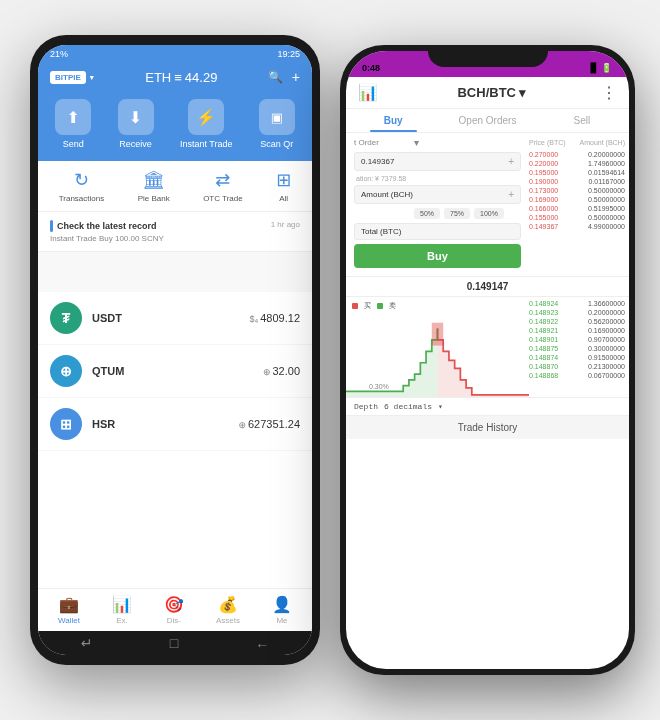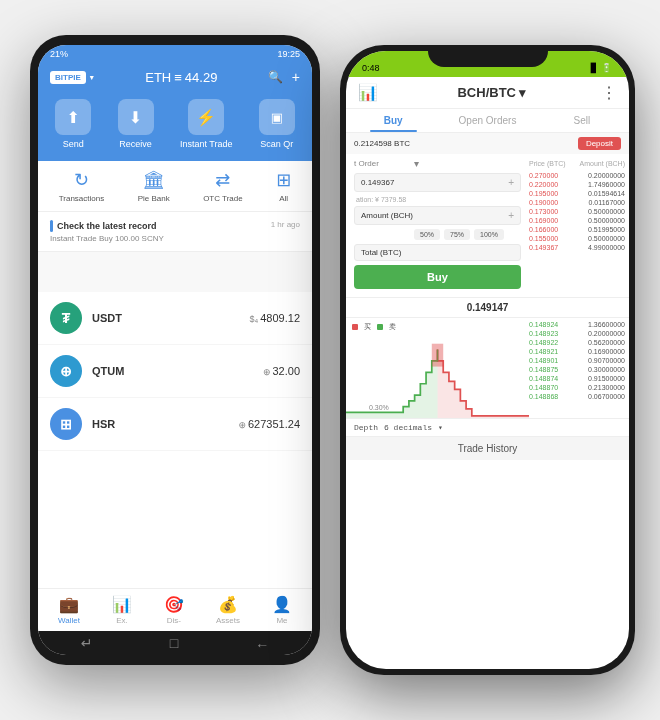--- a/index.html
+++ b/index.html
@@ -298,28 +298,28 @@
       left: 6px;
       right: 6px;
       bottom: 6px;
       background: #fff;
       border-radius: 40px;
       overflow: hidden;
     }
 
     
     .ios-statusbar {
-      background: #84cc16;
+      background: #a21caf;
       padding: 12px 16px 4px;
       display: flex;
       justify-content: space-between;
       align-items: flex-end;
       font-size: 9px;
       color: #000;
-      font-weight: 400;
+      font-weight: 700;
     }
 
     
     .trading-header {
       padding: 6px 12px;
       display: flex;
       align-items: center;
       justify-content: space-between;
       border-bottom: 1px solid #eee;
     }
@@ -718,24 +718,20 @@
           </div>
           <div style="font-size:16px;color:#555;">⋮</div>
         </div>
 
         <div class="trading-tabs">
           <div class="trading-tab active">Buy</div>
           <div class="trading-tab">Open Orders</div>
           <div class="trading-tab">Sell</div>
         </div>
 
-        <div class="balance-bar">
-          <span class="balance-val">0.2124598 BTC</span>
-          <span class="deposit-btn">Deposit</span>
-        </div>
 
         <div style="display:flex;">
 
           <div style="flex:1;">
             <div class="order-form">
 
               <div class="form-row">
                 <span class="form-label">t Order</span>
                 <span style="font-size:10px;color:#888;">▾</span>
               </div>

